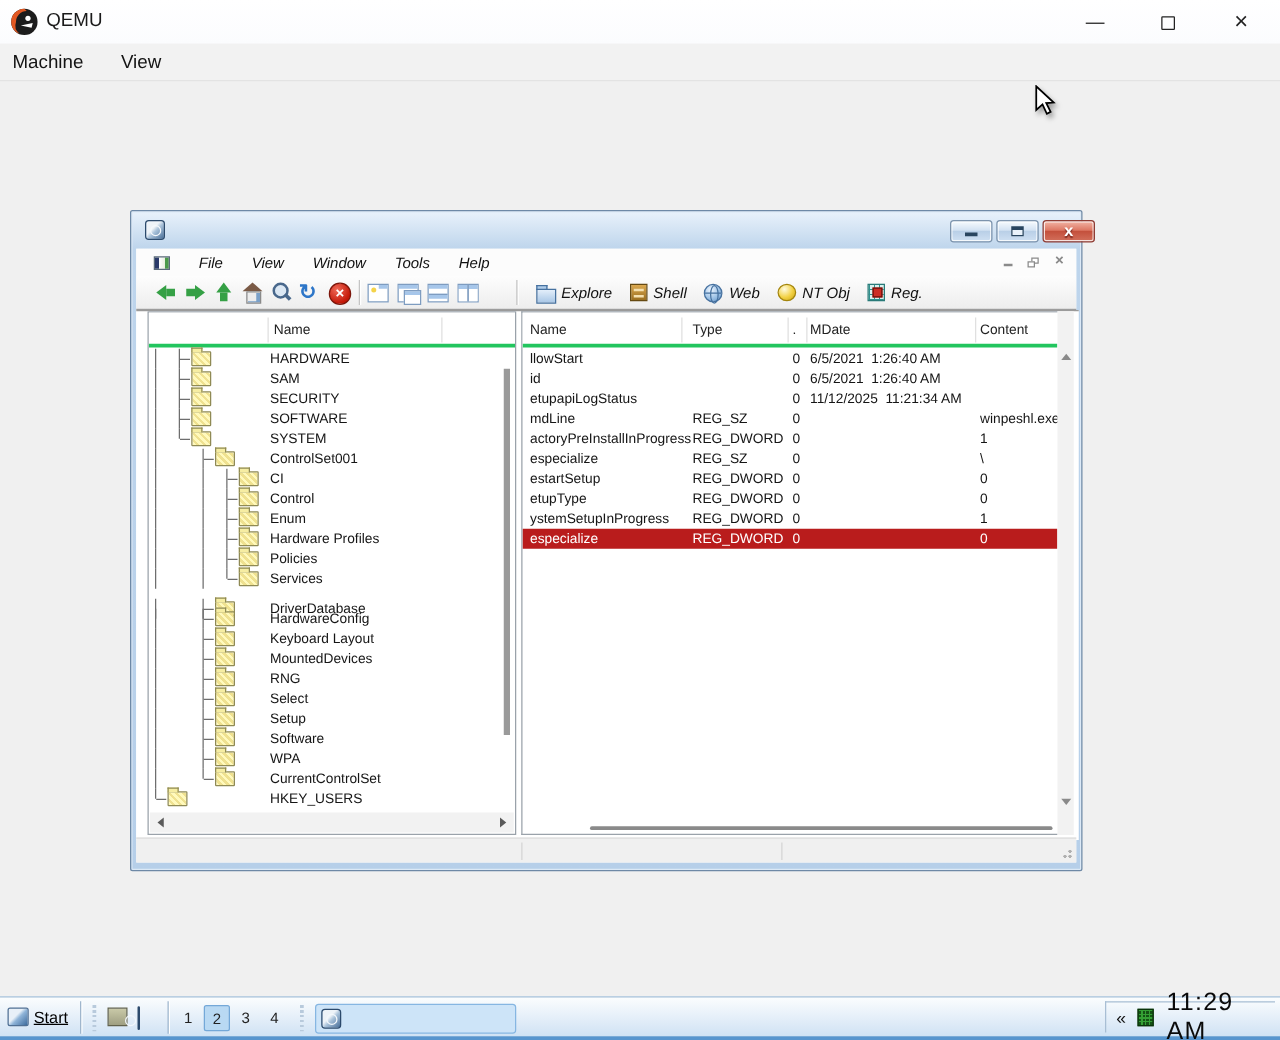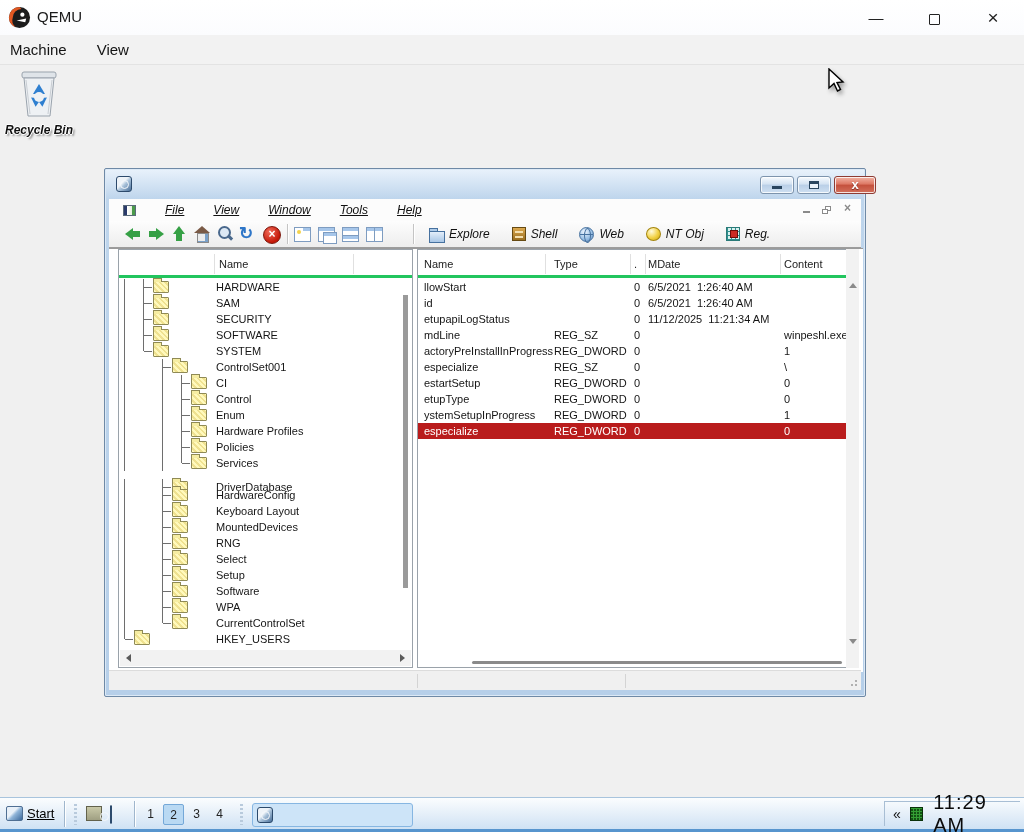--- a/index.html
+++ b/index.html
@@ -48,21 +48,21 @@
   #btn-max i { display:block; margin:4px auto 0; width:10px; height:8px;
     border:1px solid #29455f; border-top-width:3px; background:#eaf2fa; }
 
   #app-content { position:absolute; left:4px; top:30px; right:4px; bottom:6px; background:#fff; }
 
   
   #app-menubar { position:absolute; left:0; top:0; width:100%; height:22px; background:#fcfcfc;
     display:flex; align-items:center; }
   #doc-icon { width:13px; height:11px; margin-left:14px; border:1px solid #5a6a7a;
     background:linear-gradient(90deg,#2a3a6a 30%,#ffffff 30%,#e8f0e0 70%,#4a9a4a 70%); }
-  .amenu-item { font-size:12px; font-style:italic; color:#111; margin-left:29px;text-decoration:underline; }
+  .amenu-item { font-size:12px; font-style:italic; color:#111; margin-left:23px; }
   #mdi-ctls { position:absolute; right:6px; top:3px; display:flex; gap:5px; }
   .mdi-btn { width:15px; height:14px; position:relative; color:#8a8a8a; }
   #mdi-min i { position:absolute; left:3px; bottom:3px; width:7px; height:2px; background:#8a8a8a; }
   #mdi-restore i { position:absolute; left:2px; bottom:2px; width:6px; height:5px;
     border:1px solid #8a8a8a; background:#fff; box-shadow:3px -3px 0 -1px #fff,3px -3px 0 0 #8a8a8a; }
   #mdi-close { font-size:12px; font-weight:bold; text-align:center; line-height:13px; }
 
   
   #app-toolbar { position:absolute; left:0; top:22px; width:100%; height:27px;
     background:linear-gradient(#fdfdfd,#ededed); border-bottom:1px solid #9c9c9c;
@@ -100,21 +100,21 @@
     background:#f4d34a; border-radius:50%; }
   .li-cascade:after { content:''; position:absolute; left:4px; top:4px; width:12px; height:10px;
     border:1px solid #7e9cc0; background:#fff; box-shadow:inset 0 3px 0 #a6c6ea; }
   .li-tile-horizontal:after { content:''; position:absolute; left:0; right:0; top:7px; height:3px;
     background:#a6c6ea; border-top:1px solid #7e9cc0; }
   .li-tile-vertical:before { width:7px; right:auto; height:100%; background:
     linear-gradient(#a6c6ea 0 3px,#fff 3px); border-right:1px solid #7e9cc0; }
   .li-tile-vertical:after { content:''; position:absolute; right:0; top:0; width:7px; height:100%;
     background:linear-gradient(#a6c6ea 0 3px,#fff 3px); border-left:1px solid #7e9cc0; }
 
-  #tb-buttons { display:flex; align-items:center; gap:22px; margin-left:8px; }
+  #tb-buttons { display:flex; align-items:center; gap:14px; margin-left:8px; }
   .tb-btn { display:flex; align-items:center; gap:5px; }
   .tb-lbl { font-size:12px; font-style:italic; color:#111; }
   .ticon { width:16px; height:15px; position:relative; display:inline-block; }
   .ticon-explore-folder:before { content:''; position:absolute; left:1px; top:1px; width:7px; height:3px;
     background:#aecbe8; border:1px solid #46719f; border-bottom:none; }
   .ticon-explore-folder:after { content:''; position:absolute; left:1px; top:4px; width:14px; height:10px;
     background:linear-gradient(#e3eefa,#a9c7e6); border:1px solid #46719f; }
   .ticon-shell-drawers { background:linear-gradient(#dca94f,#9a6e20); border:1px solid #664a12;
     width:14px; height:14px; }
   .ticon-shell-drawers:before { content:''; position:absolute; left:2px; top:3px; width:8px; height:2px;
@@ -235,35 +235,20 @@
   <span class="qemu-ctl" id="qemu-max"><i></i></span>
   <span class="qemu-ctl" id="qemu-close" style="font-size:19px;">×</span>
 </div>
 <div id="qemu-menubar">
     <span class="qmenu-item">Machine</span>
     <span class="qmenu-item">View</span>
   </div>
 
 <div id="desktop">
 
-  <div id="recycle-bin">
-    <svg width="46" height="50" viewBox="0 0 46 50">
-      <rect x="6" y="4" width="34" height="6" rx="2" fill="#dfe4e9" stroke="#9aa3ad"></rect>
-      <path d="M8 10 L38 10 L34 48 L12 48 Z" fill="#eef1f4" stroke="#9aa3ad"></path>
-      <path d="M10 12 L14 46" stroke="#c8cdd3" fill="none"></path>
-      <path d="M36 12 L32 46" stroke="#c8cdd3" fill="none"></path>
-      <g fill="#2e7fd0">
-        <path d="M23 16 L29 26 L17 26 Z"></path>
-        <path d="M15 30 L25 30 L20 39 Z" transform="rotate(125 20 33)"></path>
-        <path d="M21 30 L31 30 L26 39 Z" transform="rotate(-125 26 33)"></path>
-      </g>
-      <circle cx="23" cy="29" r="5" fill="#eef1f4"></circle>
-    </svg>
-    <span id="rb-label">Recycle Bin</span>
-  </div>
 
   <div id="app-window">
     <span id="app-icon" class="app-glyph" style="display:inline-block;width:16px;height:16px;"></span>
     <span class="win-btn" id="btn-min">
         <i></i>
       </span>
     <span class="win-btn" id="btn-max">
         <i></i>
       </span>
     <span class="win-btn" id="btn-close">x</span>

